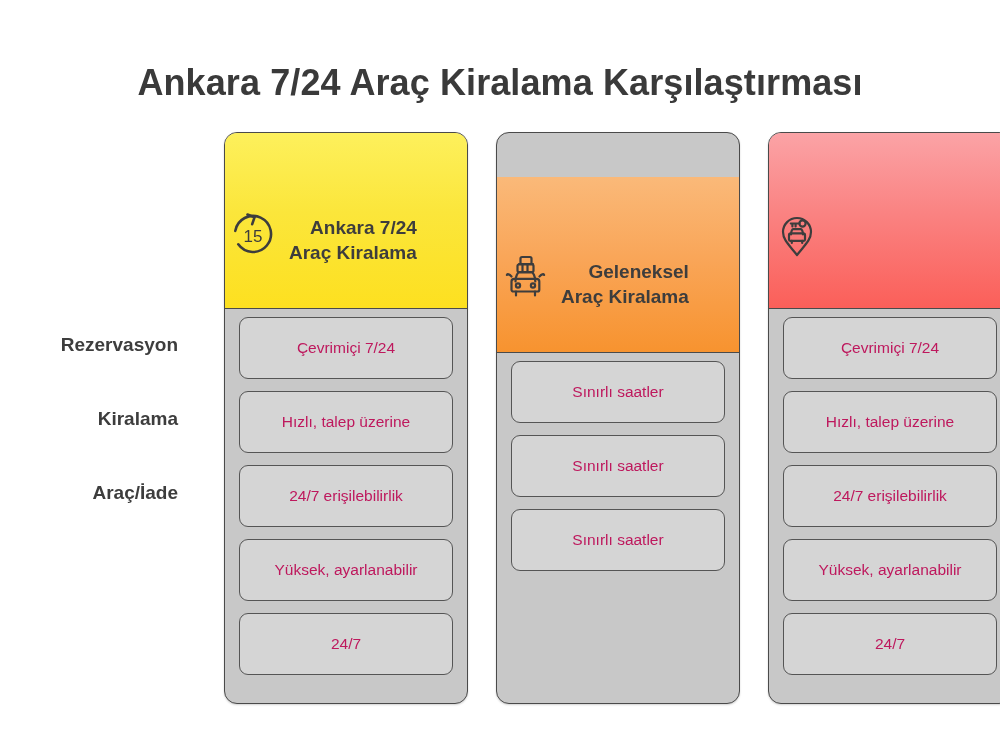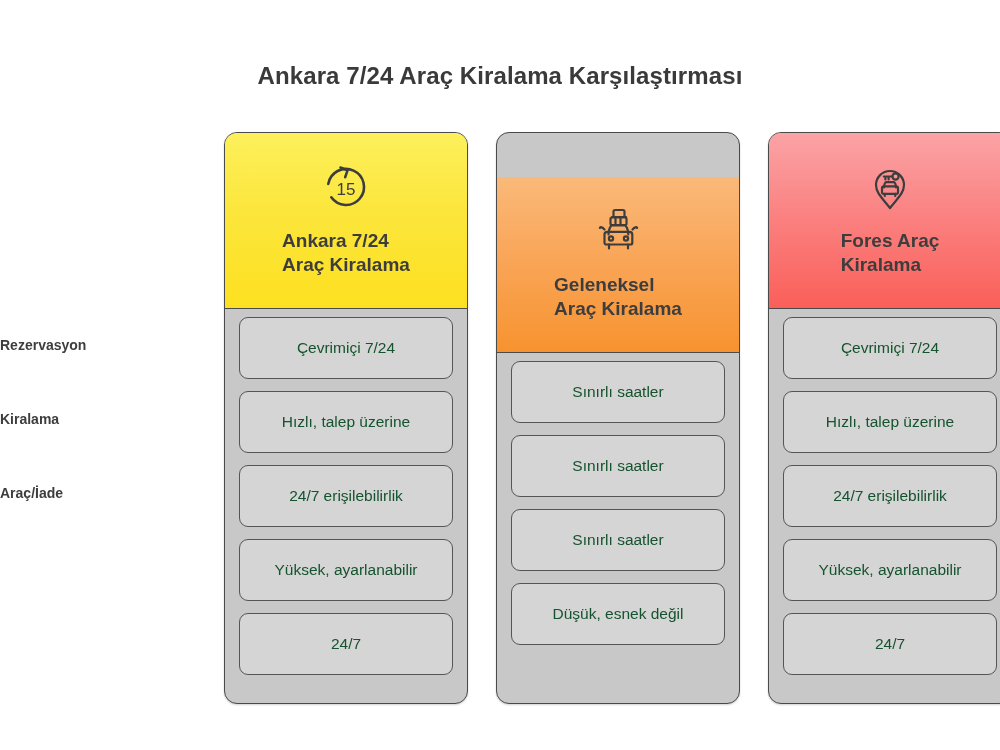--- a/index.html
+++ b/index.html
@@ -14,21 +14,21 @@
     overflow: hidden;
     position: relative;
   }
 
   #page-title {
     position: absolute;
     top: 62px;
     left: 0;
     width: 1000px;
     text-align: center;
-    font-size: 24px;
+    font-size: 36px;
     font-weight: bold;
     color: #3a3a3a;
     letter-spacing: 0.1px;
   }
 
   
   #comparison-grid {
     position: absolute;
     top: 132px;
     left: 0;
@@ -40,22 +40,23 @@
 
   .label-column {
     width: 190px;
     flex: none;
     padding-top: 176px;
     box-sizing: border-box;
   }
   .row-label {
     height: 74px;
     line-height: 74px;
+    text-align: right;
     padding-right: 12px;
-    font-size: 14px;
+    font-size: 19px;
     font-weight: bold;
     color: #3d3d3d;
     box-sizing: border-box;
   }
 
   .cards-area {
     flex: 1;
     display: flex;
     justify-content: flex-start;
     gap: 28px;
@@ -71,21 +72,21 @@
     background: #c8c8c8;
     overflow: hidden;
     box-sizing: border-box;
     box-shadow: 0 1px 2px rgba(0,0,0,0.18);
   }
 
   .card-header {
     height: 176px;
     box-sizing: border-box;
     display: flex;
-    flex-direction: column;
+    flex-direction: row;
     align-items: center;
     justify-content: flex-start;
     padding-top: 26px;
     border-bottom: 1.5px solid #4a4a4a;
   }
   .card-header.accent-yellow {
     background: linear-gradient(180deg, #fdf05c 0%, #fbe63b 45%, #fde020 100%);
   }
   .card-header.accent-orange {
     background: linear-gradient(180deg, #fab979 0%, #f9a557 48%, #f7932f 100%);
@@ -101,21 +102,21 @@
     display: block;
   }
   .header-icon svg {
     display: block;
     width: 56px;
     height: 56px;
   }
 
   .card-title {
     margin-top: 14px;
-    text-align: left;
+    text-align: right;
     font-size: 19px;
     font-weight: bold;
     color: #3d3d3d;
     line-height: 1.28;
     padding: 0 8px;
     white-space: pre-line;
   }
 
   .card-body {
     padding: 8px 14px 12px 14px;
@@ -125,21 +126,21 @@
   .cell {
     height: 62px;
     margin-bottom: 12px;
     border: 1.5px solid #555555;
     border-radius: 9px;
     background: #d5d5d5;
     display: flex;
     align-items: center;
     justify-content: center;
     font-size: 15.5px;
-    color: #14532d;
+    color: #be185d;
     text-align: center;
     box-sizing: border-box;
     padding: 0 6px;
   }
   .cell:last-child {
     margin-bottom: 16px;
   }
 </style>
 </head>
 <body>
@@ -195,40 +196,37 @@
             </g>
           </svg>
         </span>
         <div class="card-title">Geleneksel
 Araç Kiralama</div>
       </div>
       <div class="card-body">
         <div class="cell">Sınırlı saatler</div>
         <div class="cell">Sınırlı saatler</div>
         <div class="cell">Sınırlı saatler</div>
-        <div class="cell">Düşük, esnek değil</div>
       </div>
     </div>
 
     <div class="card">
       <div class="card-header accent-red">
         <span class="header-icon">
           <svg viewBox="0 0 56 56" fill="none" xmlns="http://www.w3.org/2000/svg">
             <g stroke="#3d3d3d" stroke-width="2.2" stroke-linecap="round" stroke-linejoin="round" fill="none">
               <path d="M28 49c6.5-8.6 14-14.6 14-23A14 14 0 1 0 14 26c0 8.4 7.5 14.4 14 23z"></path>
               <circle cx="33.5" cy="17.5" r="3.1"></circle>
               <path d="M30.4 17.5h-8.6M23.4 17.5v3M26.6 17.5v3"></path>
               <path d="M22 28.5c0-3 1.3-5.4 2.1-5.4h7.8c.8 0 2.1 2.4 2.1 5.4"></path>
               <path d="M20 29c0-1 .8-1.7 1.8-1.7h12.4c1 0 1.8.7 1.8 1.7v4.6c0 .7-.5 1.2-1.2 1.2H21.2c-.7 0-1.2-.5-1.2-1.2z"></path>
               <path d="M22.8 34.8v2.2M33.2 34.8v2.2"></path>
             </g>
           </svg>
         </span>
-        <div class="card-title">Fores Araç
-Kiralama</div>
       </div>
       <div class="card-body">
         <div class="cell">Çevrimiçi 7/24</div>
         <div class="cell">Hızlı, talep üzerine</div>
         <div class="cell">24/7 erişilebilirlik</div>
         <div class="cell">Yüksek, ayarlanabilir</div>
         <div class="cell">24/7</div>
       </div>
     </div>
 

